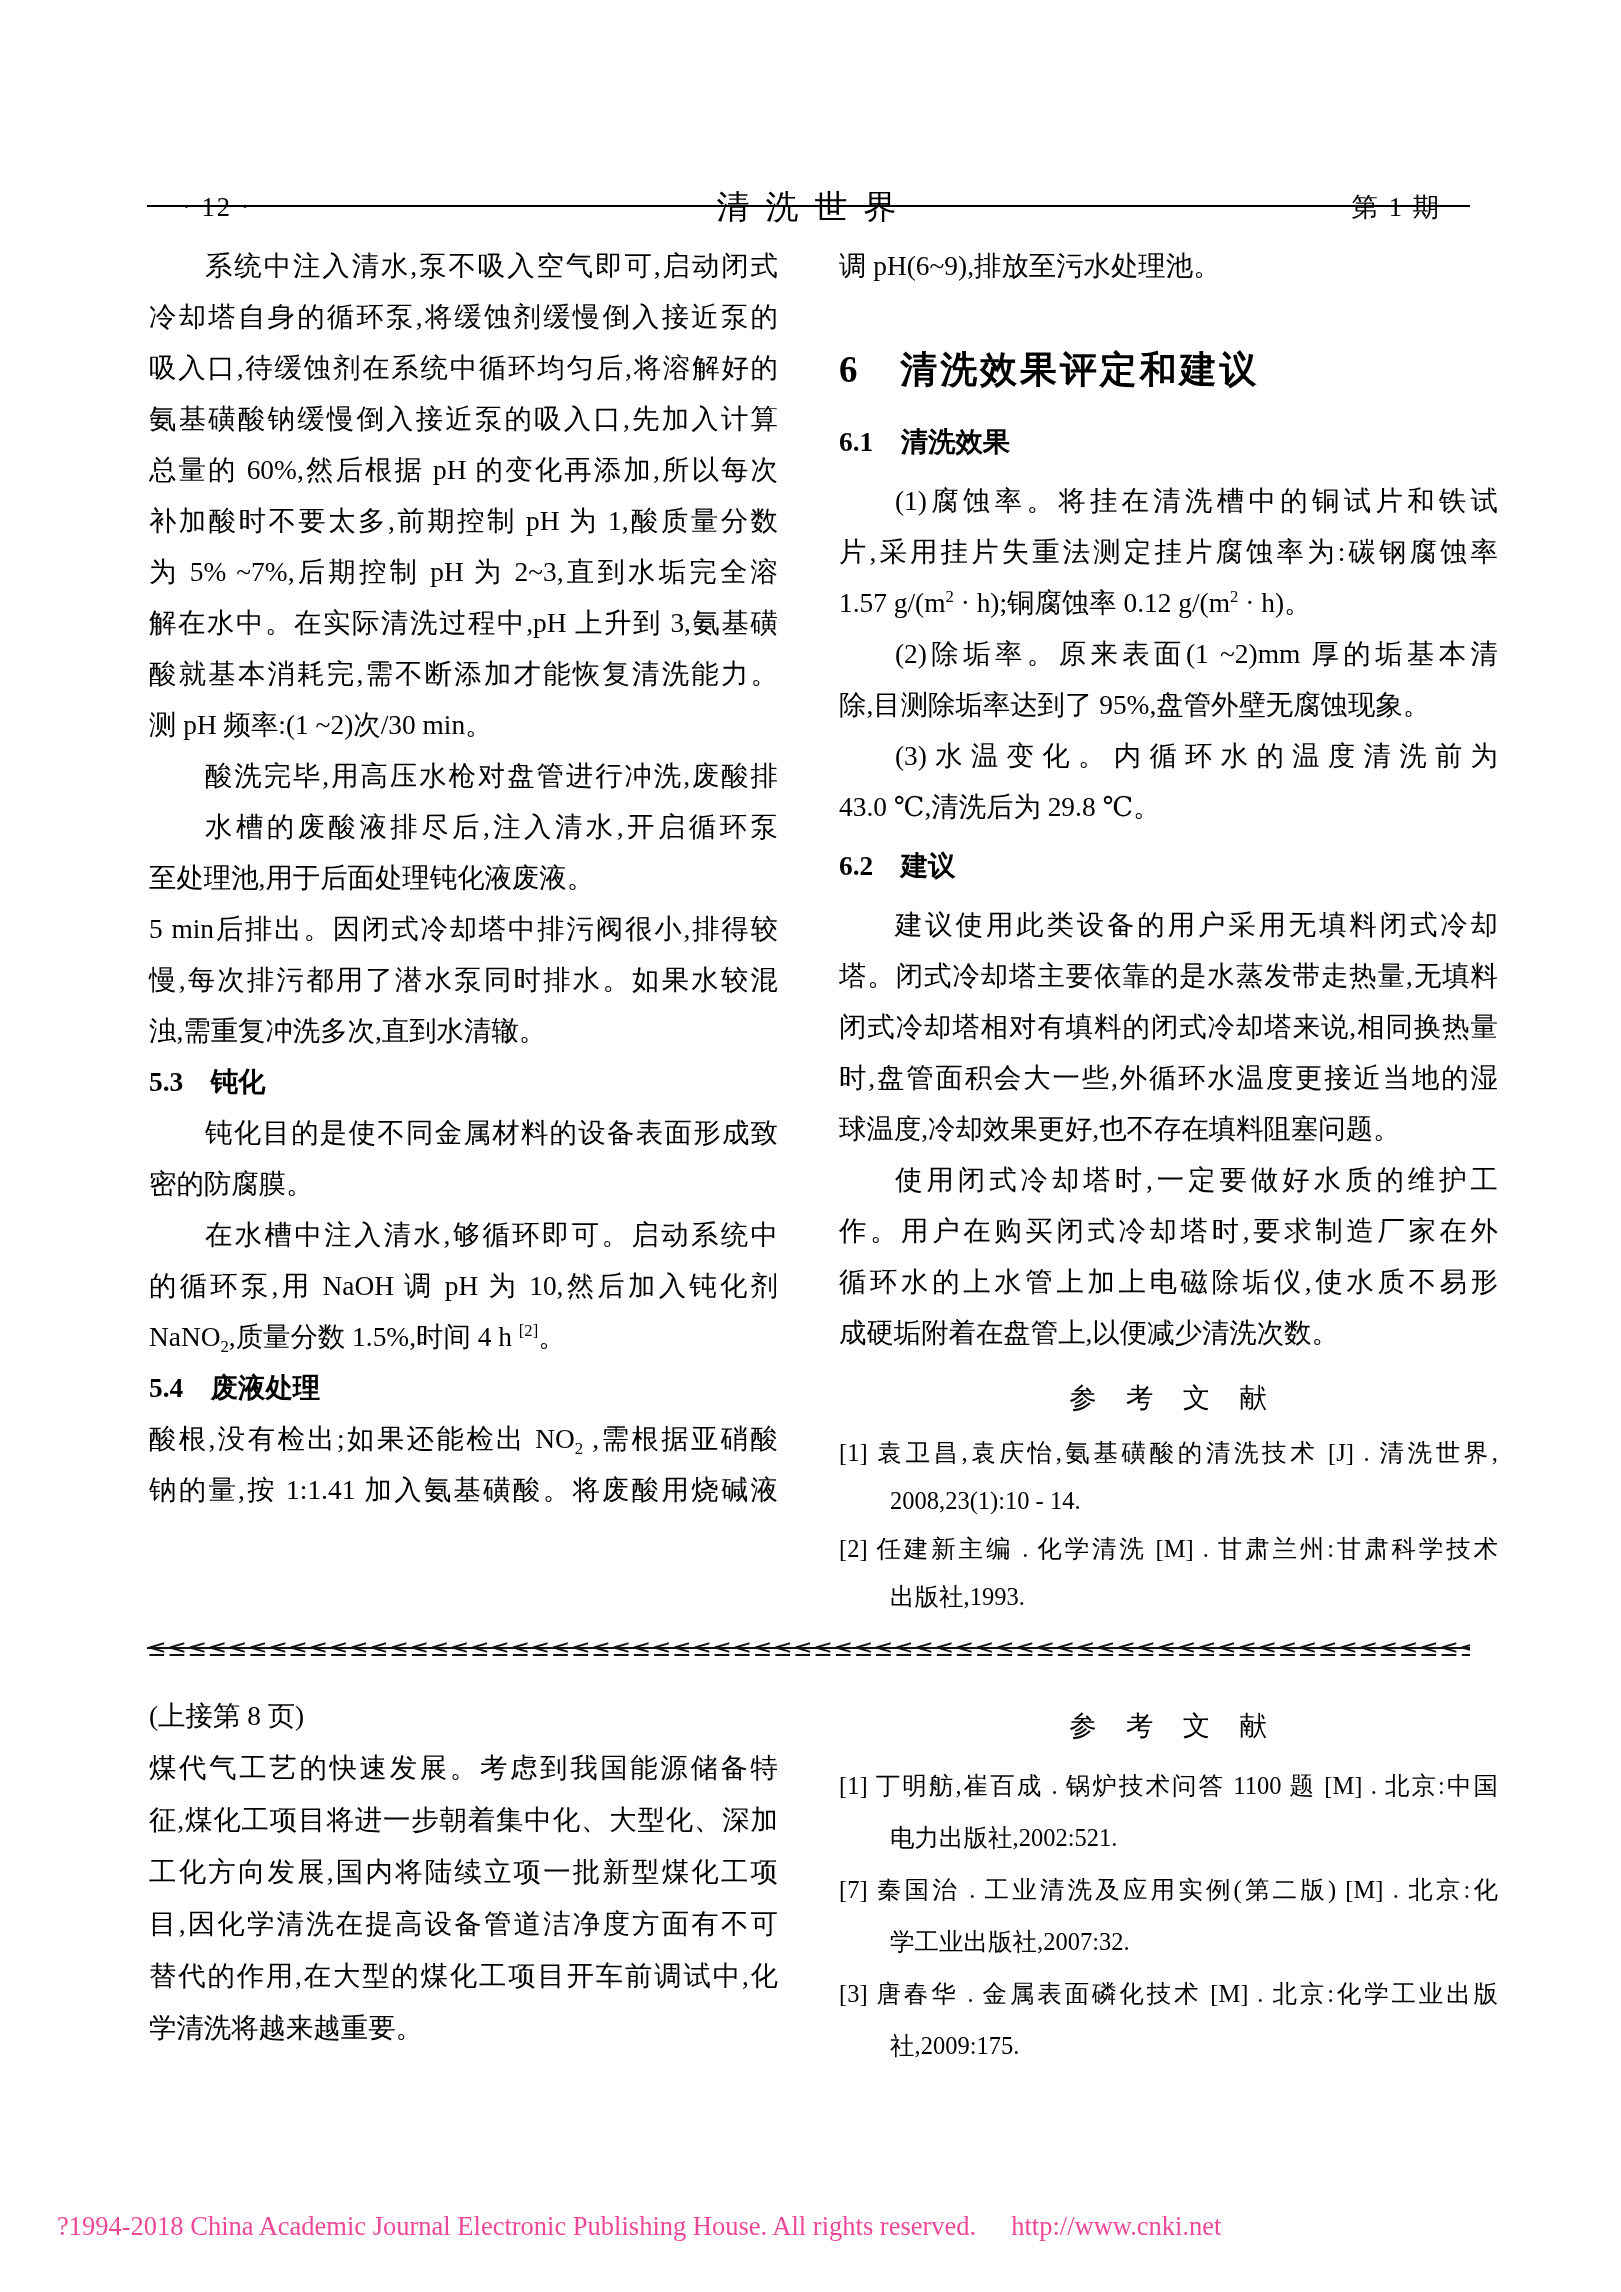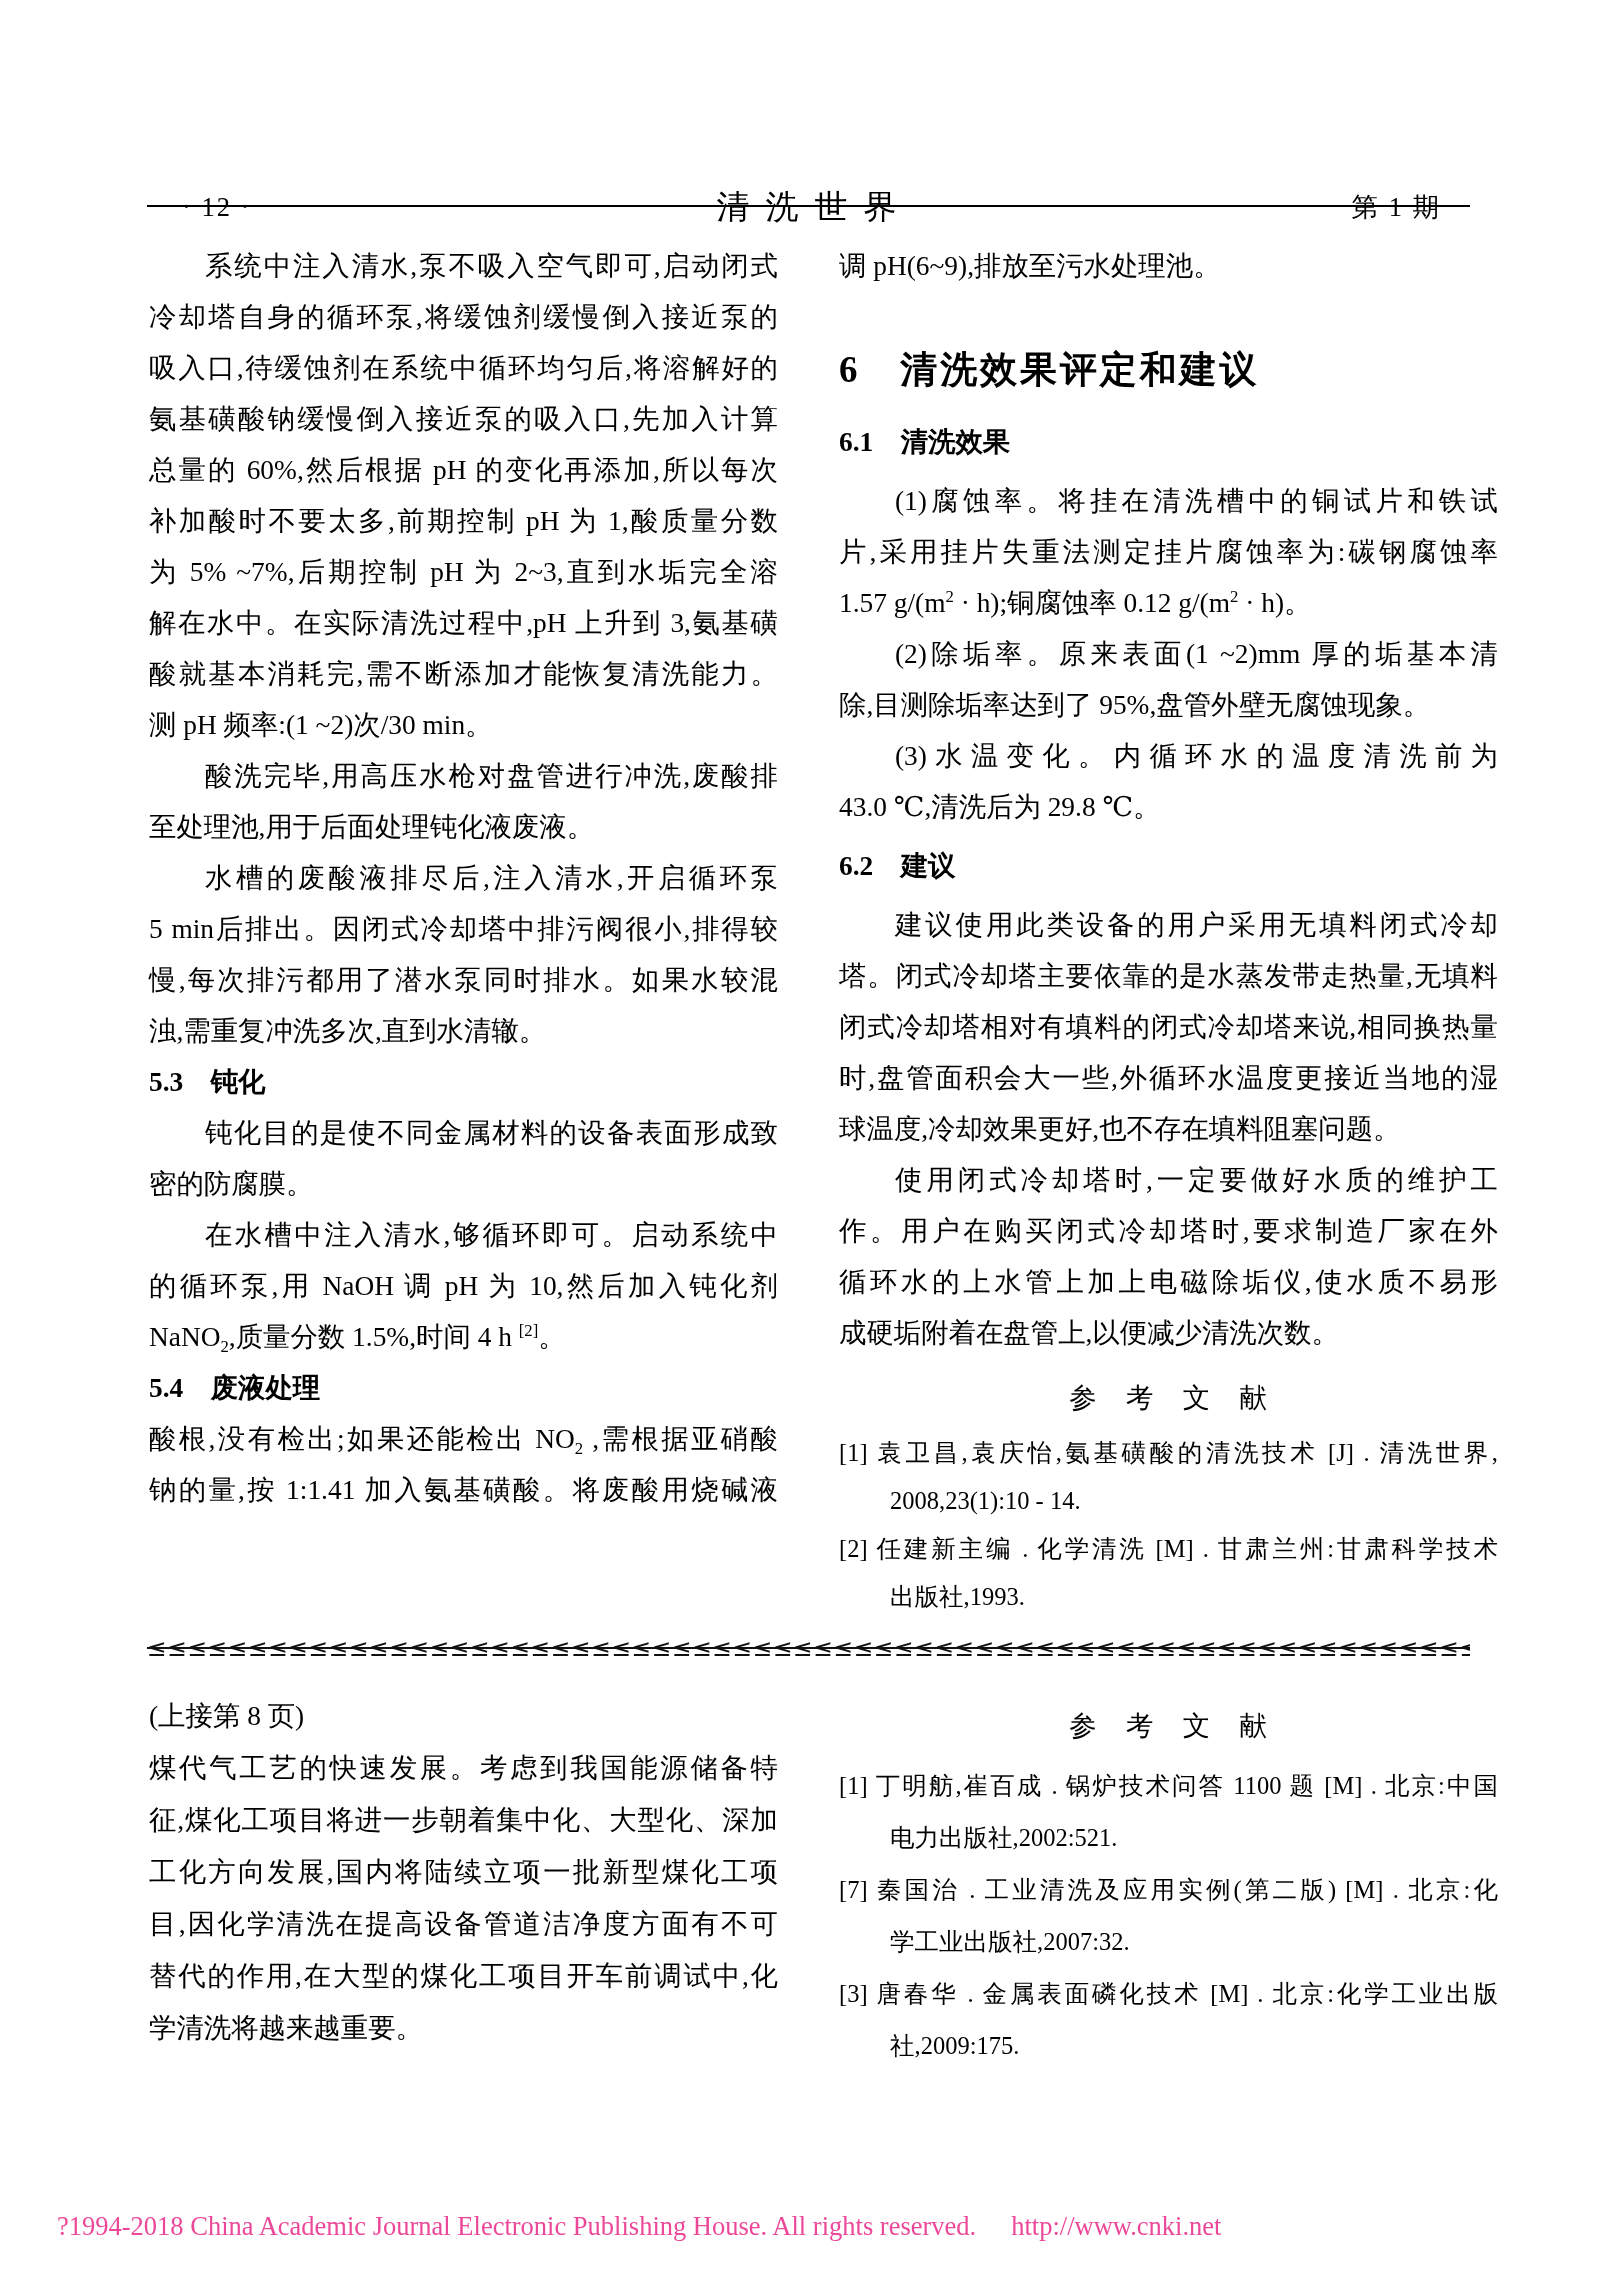--- a/index.html
+++ b/index.html
@@ -81,22 +81,22 @@
       <div class="ln r-body">冷却塔自身的循环泵,将缓蚀剂缓慢倒入接近泵的</div>
       <div class="ln r-body">吸入口,待缓蚀剂在系统中循环均匀后,将溶解好的</div>
       <div class="ln r-body">氨基磺酸钠缓慢倒入接近泵的吸入口,先加入计算</div>
       <div class="ln r-body">总量的 60%,然后根据 pH 的变化再添加,所以每次</div>
       <div class="ln r-body">补加酸时不要太多,前期控制 pH 为 1,酸质量分数</div>
       <div class="ln r-body">为 5% ~7%,后期控制 pH 为 2~3,直到水垢完全溶</div>
       <div class="ln r-body">解在水中。在实际清洗过程中,pH 上升到 3,氨基磺</div>
       <div class="ln r-body">酸就基本消耗完,需不断添加才能恢复清洗能力。</div>
       <div class="ln r-end">测 pH 频率:(1 ~2)次/30 min。</div>
       <div class="ln r-indent">酸洗完毕,用高压水枪对盘管进行冲洗,废酸排</div>
+      <div class="ln r-indent">水槽的废酸液排尽后,注入清水,开启循环泵</div>
       <div class="ln r-end">至处理池,用于后面处理钝化液废液。</div>
-      <div class="ln r-indent">水槽的废酸液排尽后,注入清水,开启循环泵</div>
       <div class="ln r-body">5 min后排出。因闭式冷却塔中排污阀很小,排得较</div>
       <div class="ln r-body">慢,每次排污都用了潜水泵同时排水。如果水较混</div>
       <div class="ln r-end">浊,需重复冲洗多次,直到水清辙。</div>
       <div class="ln r-h3">5.3　钝化</div>
       <div class="ln r-indent">钝化目的是使不同金属材料的设备表面形成致</div>
       <div class="ln r-end">密的防腐膜。</div>
       <div class="ln r-indent">在水槽中注入清水,够循环即可。启动系统中</div>
       <div class="ln r-body">的循环泵,用 NaOH 调 pH 为 10,然后加入钝化剂</div>
       <div class="ln r-end"><span>NaNO</span><sub>2</sub><span>,质量分数 1.5%,时间 4 h </span><sup>[2]</sup><span>。</span></div>
       <div class="ln r-h3">5.4　废液处理</div>

